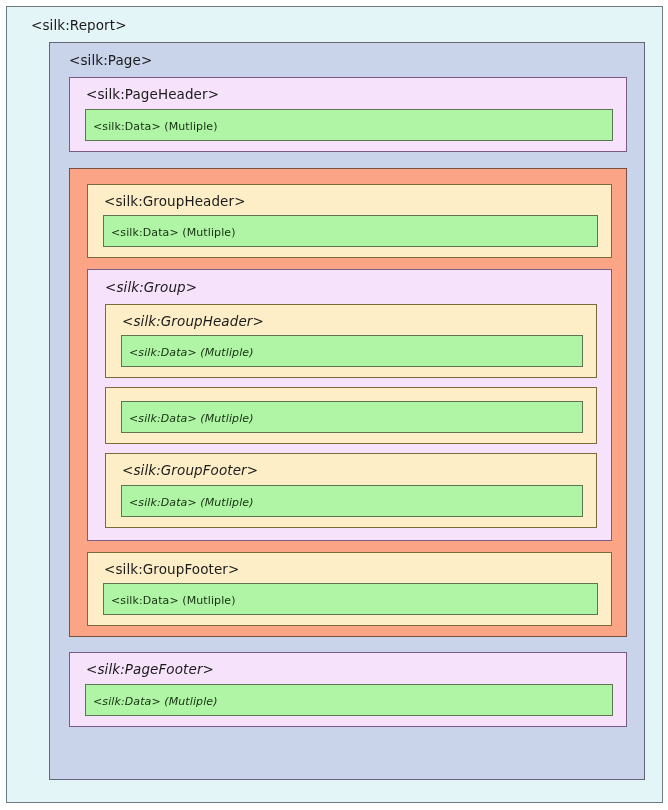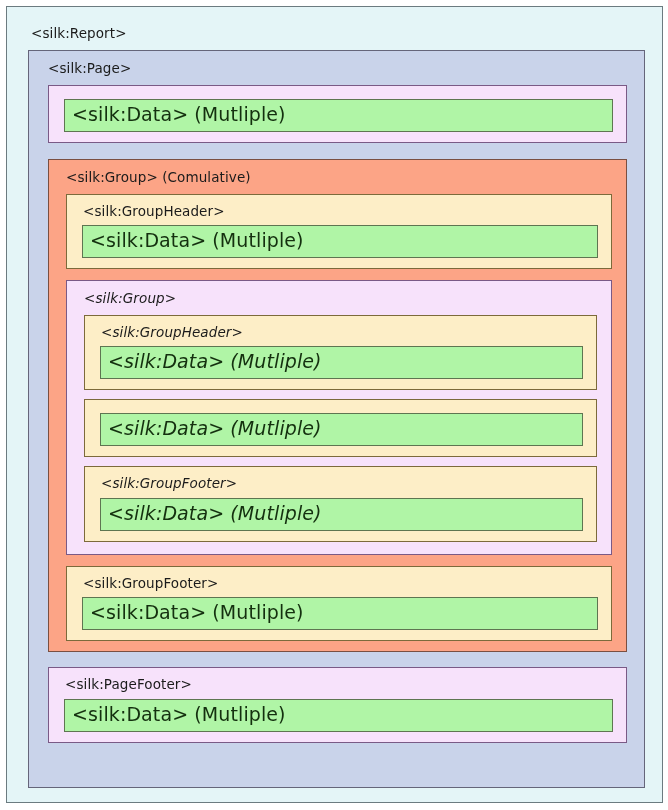--- a/index.html
+++ b/index.html
@@ -36,28 +36,28 @@
     color: #1b1b1b;
     white-space: nowrap;
     letter-spacing: 0.1px;
   }
 
   
   .report {
     background: #e4f5f7;
     border-color: #6b7b80;
     height: 797px;
-    padding: 16px 9px 10px 9px;
+    padding: 8px 9px 10px 9px;
   }
   .report > .label { margin: 4px 0 0 15px; }
 
   .page {
     background: #c9d3ea;
     border-color: #65657a;
-    margin: 9px 8px 8px 12px;
+    margin: 9px 8px 8px 33px;
     padding: 7px 8px 9px 8px;
     height: 738px;
   }
   .page > .label { margin: 4px 0 0 11px; }
 
   .purple {
     background: #f7e2fb;
     border-color: #7a5a86;
     margin: 9px 9px 0 11px;
     padding: 6px 7px 8px 7px;
@@ -98,52 +98,52 @@
   .cream-inner > .label { margin: 4px 0 0 9px; }
 
   .data {
     background: #b0f5a6;
     border: 1.5px solid #5e7551;
     box-sizing: border-box;
     margin: 7px 6px 2px 8px;
     padding: 5px 0 6px 7px;
   }
   .data .data-label {
-    font-size: 19px;
+    font-size: 11px;
     line-height: 1;
     color: #14300f;
     white-space: nowrap;
     letter-spacing: 0.1px;
   }
 
   
   .page-header { margin-top: 10px; }
-  .page-footer { margin-top: 15px; margin-bottom: 0; }
+  .page-footer { margin-top: 15px; margin-bottom: 0; font-style: italic; }
   .grp-footer-outer { margin-top: 11px; margin-bottom: 2px; }
   .grp-footer-inner { margin-bottom: 3px; }
 </style>
 </head>
 <body>
 
 <div class="canvas">
 
   <div class="box report">
     <span class="label">&lt;silk:Report&gt;</span>
 
     <div class="box page">
       <span class="label">&lt;silk:Page&gt;</span>
 
       <div class="box purple page-header">
+        <span class="label">&lt;silk:PageHeader&gt;</span>
         <div class="box data">
           <span class="data-label">&lt;silk:Data&gt; (Mutliple)</span>
         </div>
       </div>
 
       <div class="box orange">
-        <span class="label">&lt;silk:Group&gt; (Comulative)</span>
 
         <div class="box cream">
           <span class="label">&lt;silk:GroupHeader&gt;</span>
           <div class="box data">
             <span class="data-label">&lt;silk:Data&gt; (Mutliple)</span>
           </div>
         </div>
 
         <div class="box purple-inner">
           <span class="label">&lt;silk:Group&gt;</span>

